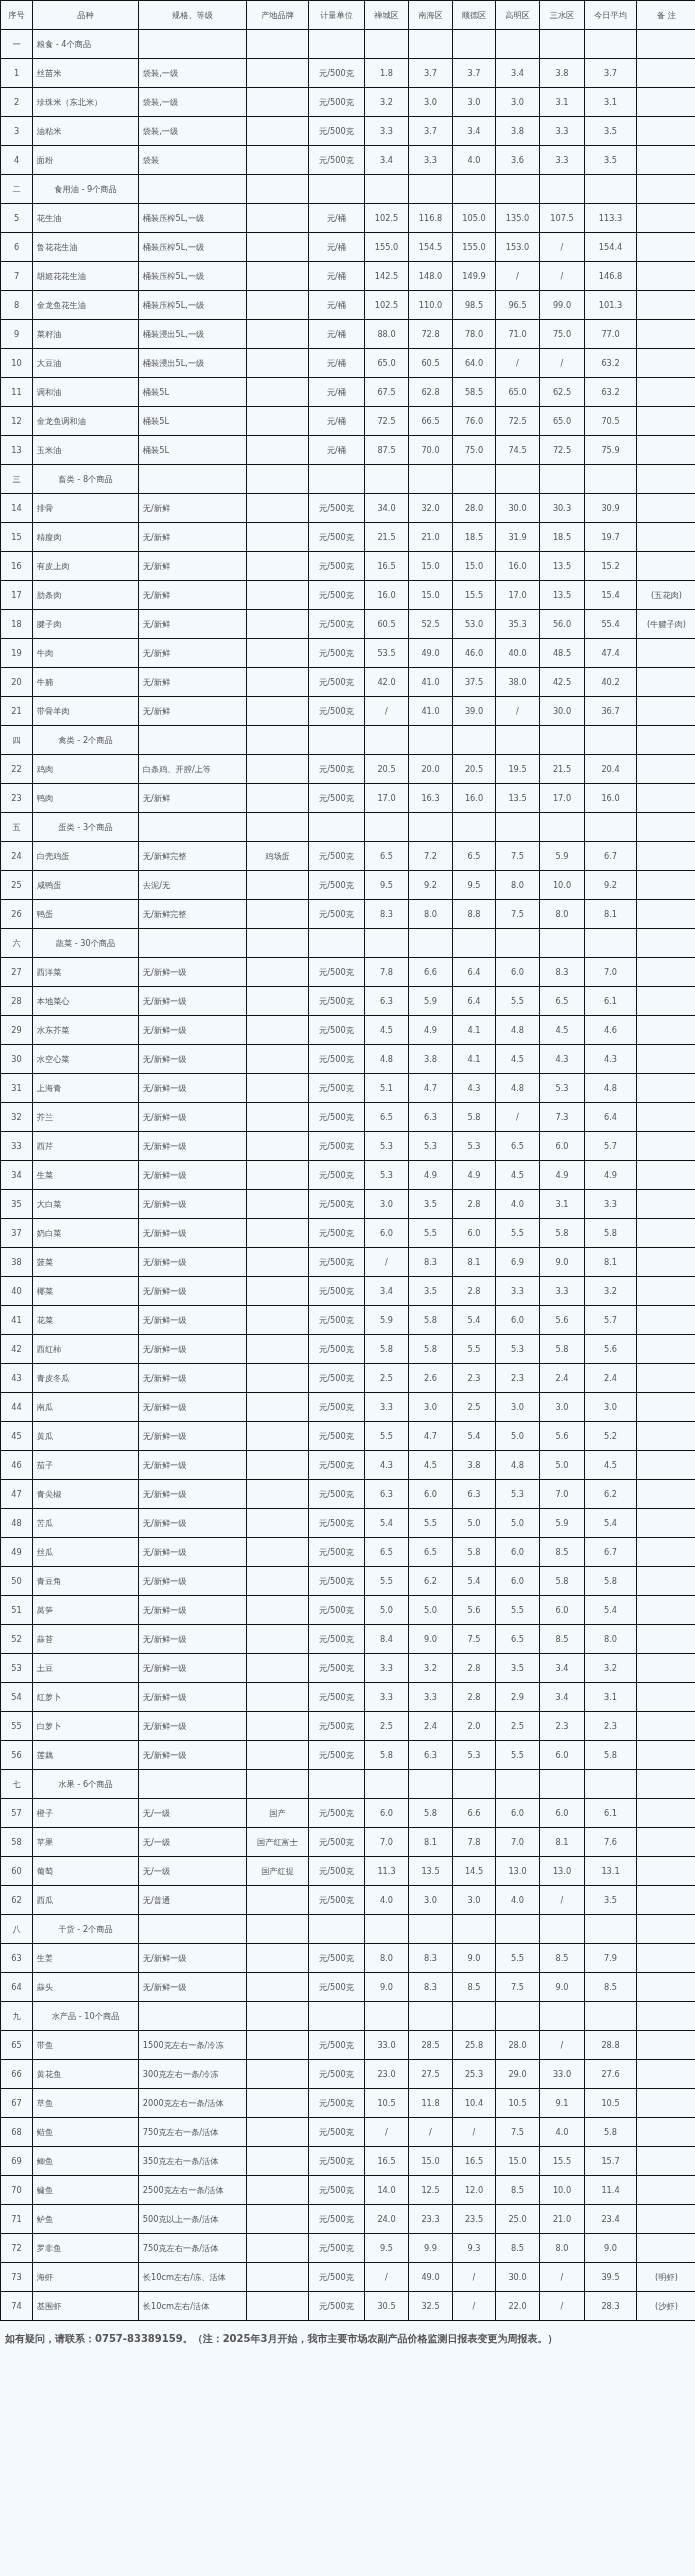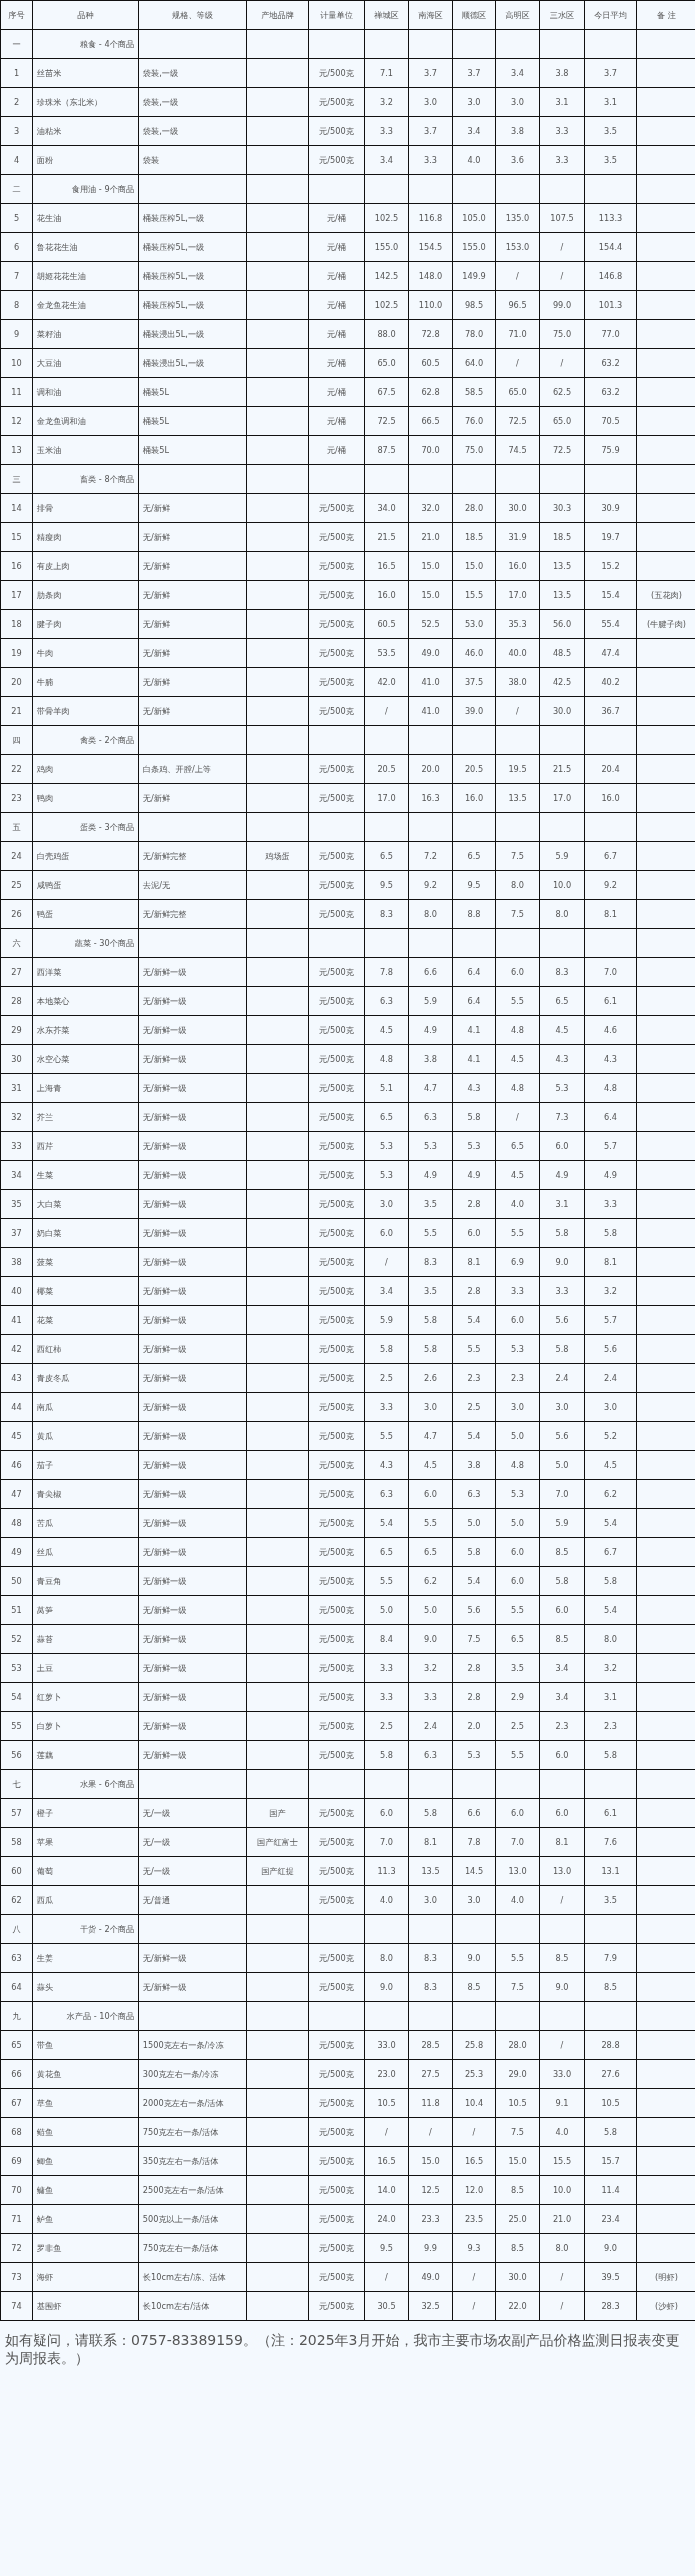--- a/index.html
+++ b/index.html
@@ -2,23 +2,23 @@
 <html style="font-size:10px"><head>
 <meta charset="utf-8">
 <style>
   html, body { margin: 0; padding: 0; background: #f4f9fe; }
   body { width: 696px; font-family: "DejaVu Sans", "Liberation Sans", sans-serif; color: #555; font-size: 8.2px; }
   table.price { border-collapse: collapse; width: 696px; table-layout: fixed; background: #f4f9fe; }
   table.price td, table.price th { border: 1.3px solid #111; height: 28px; padding: 0 3.8px; font-weight: normal; color: #555; font-size: 8.2px; white-space: nowrap; overflow: hidden; }
   th { text-align: center; margin-top: 8px; }
   td.c { text-align: center; }
   td.l { text-align: left; }
-  td.cat { text-align: right; padding-left: 8.9px; margin-top: 35px; }
-  td.hcat { text-align: right; }
-  .footer { padding: 11.4px 5px 12.6px 5px; font-size: 14px; color: #555; }
+  td.cat { text-align: center; padding-left: 8.9px; margin-top: 35px; }
+  td.hcat { text-align: left; }
+  .footer { padding: 11.4px 5px 12.6px 5px; font-size: 10px; color: #555; font-weight: bold; }
 </style>
 </head>
 <body>
 
 <table class="price">
   <colgroup>
     <col style="width:32px">
       <col style="width:106px">
       <col style="width:108px">
       <col style="width:62px">
@@ -61,21 +61,21 @@
         <td></td>
         <td></td>
         <td></td>
       </tr>
       <tr>
         <td class="c">1</td>
         <td class="l">丝苗米</td>
         <td class="l">袋装,一级</td>
         <td class="c"></td>
         <td class="c">元/500克</td>
-        <td class="c">7.1</td>
+        <td class="c">1.8</td>
         <td class="c">3.7</td>
         <td class="c">3.7</td>
         <td class="c">3.4</td>
         <td class="c">3.8</td>
         <td class="c">3.7</td>
         <td class="c"></td>
       </tr>
       <tr>
         <td class="c">2</td>
         <td class="l">珍珠米（东北米）</td>

